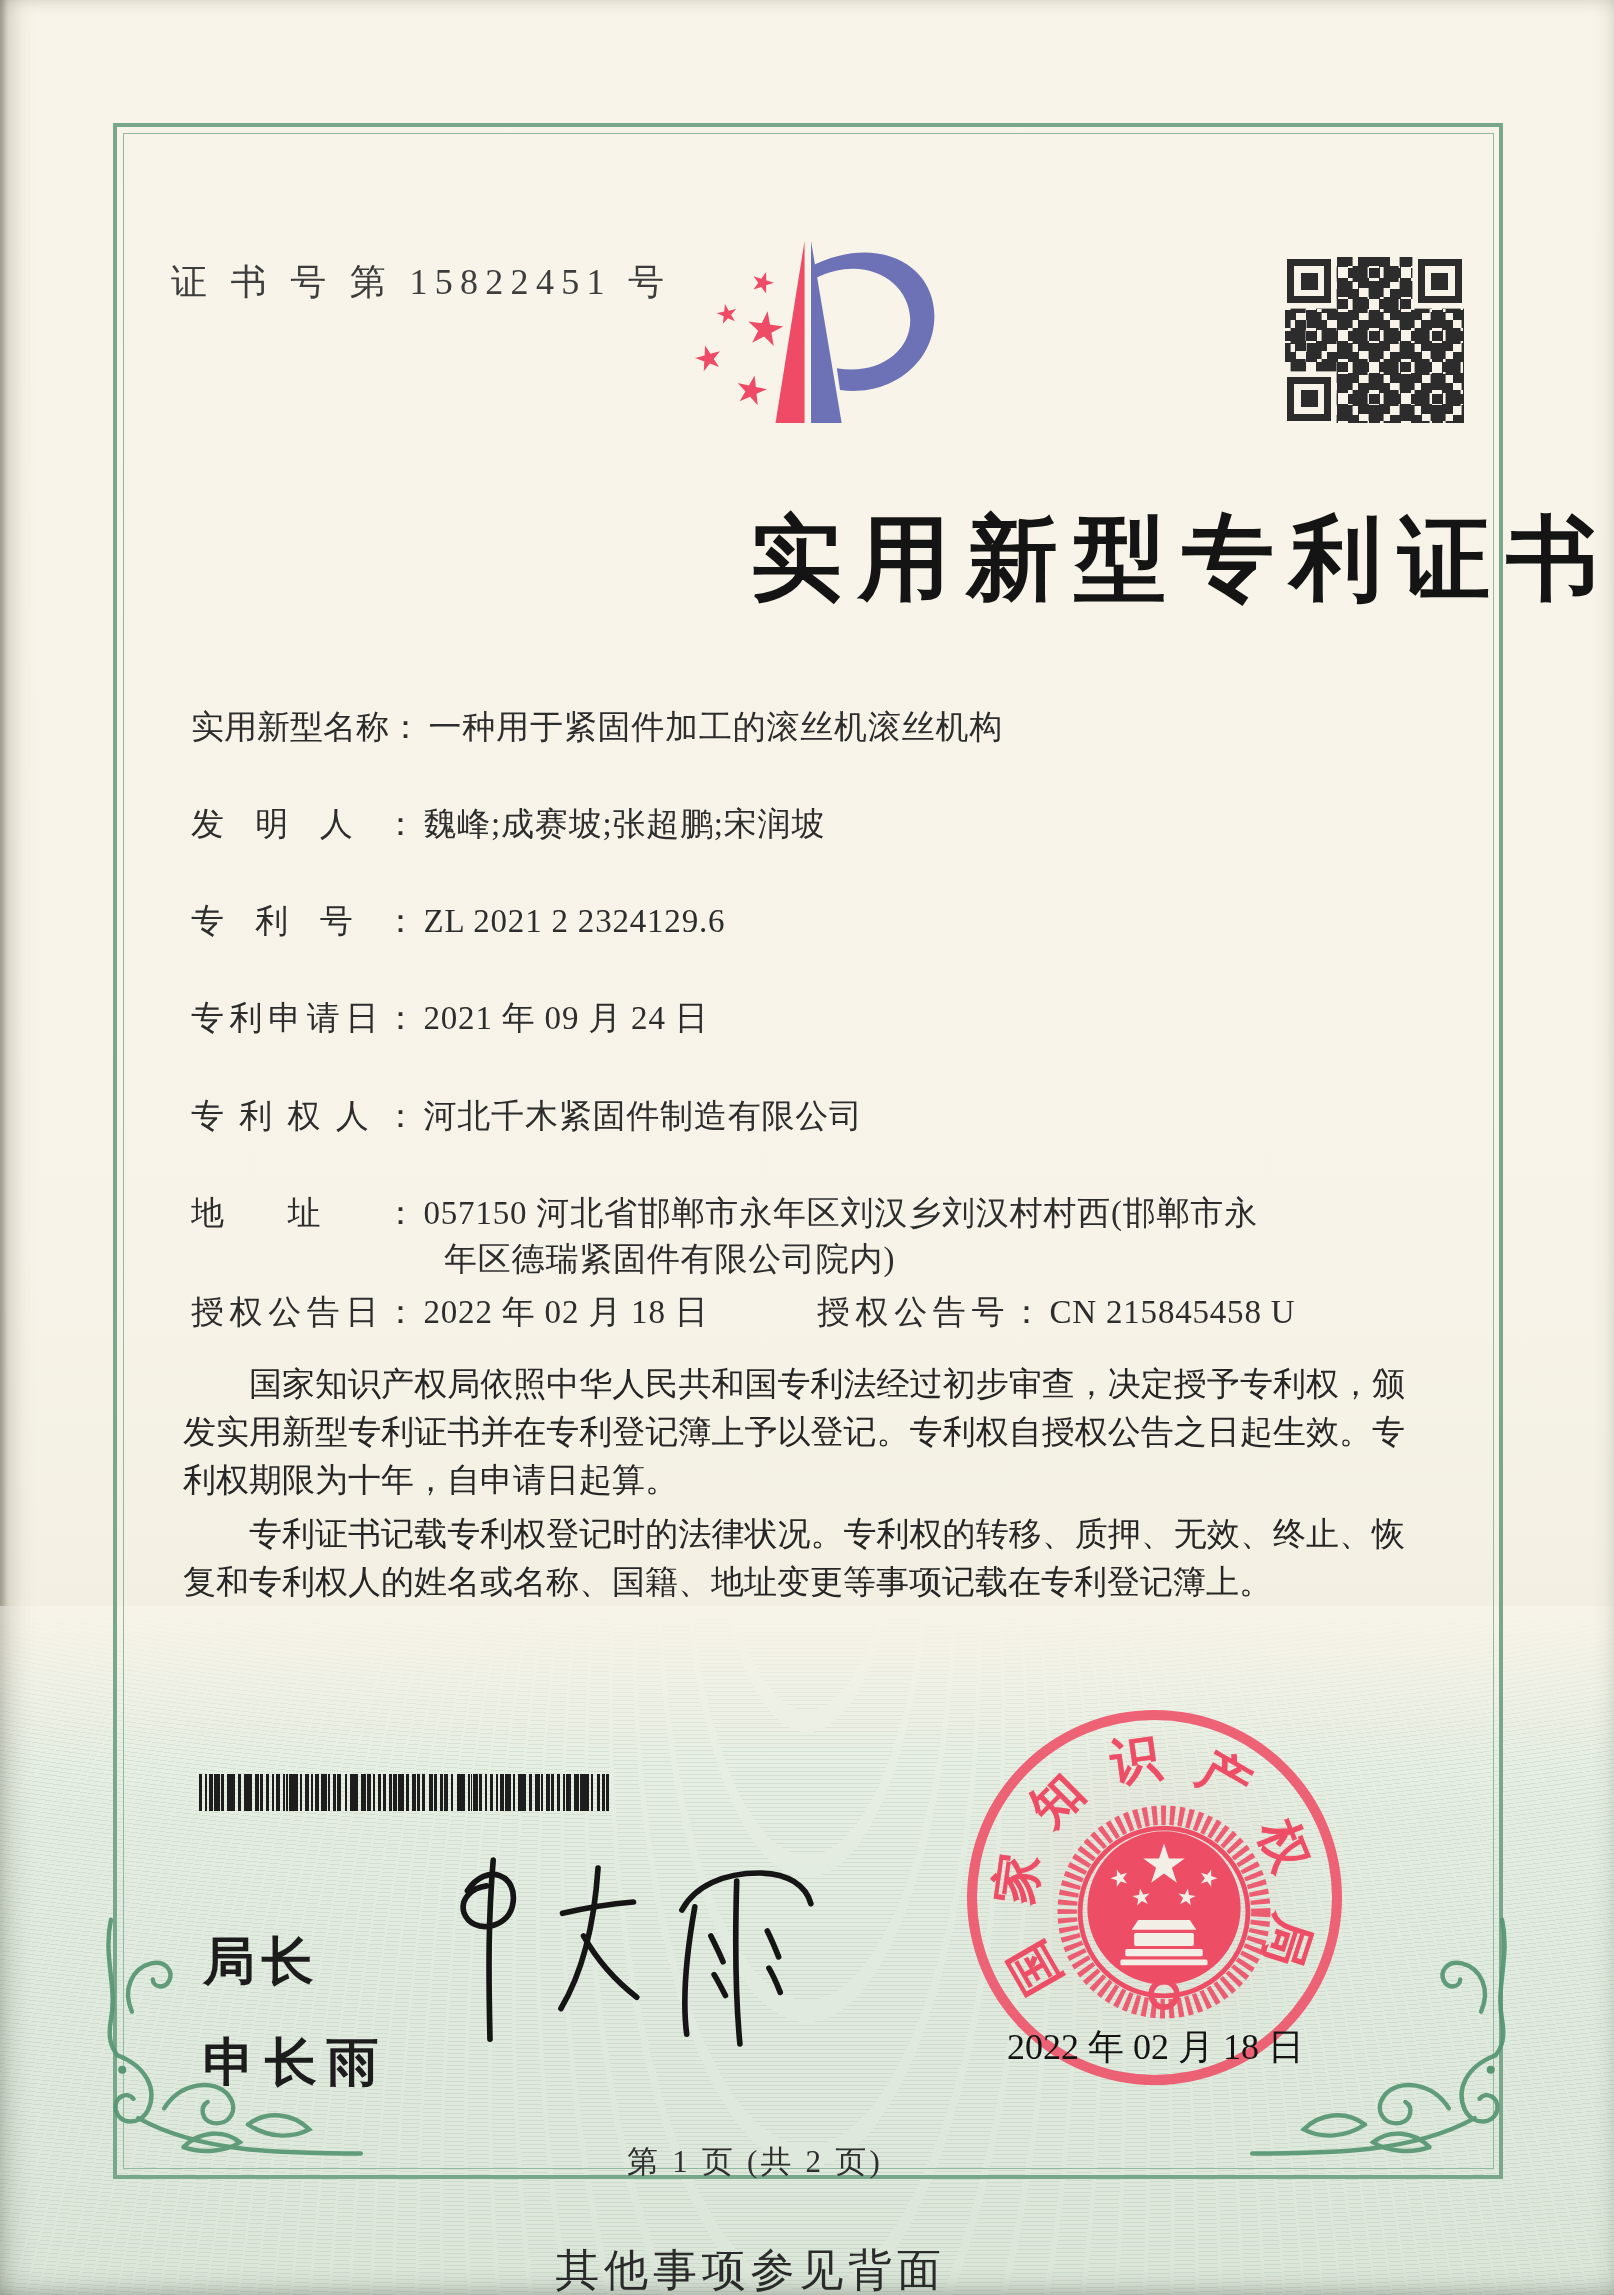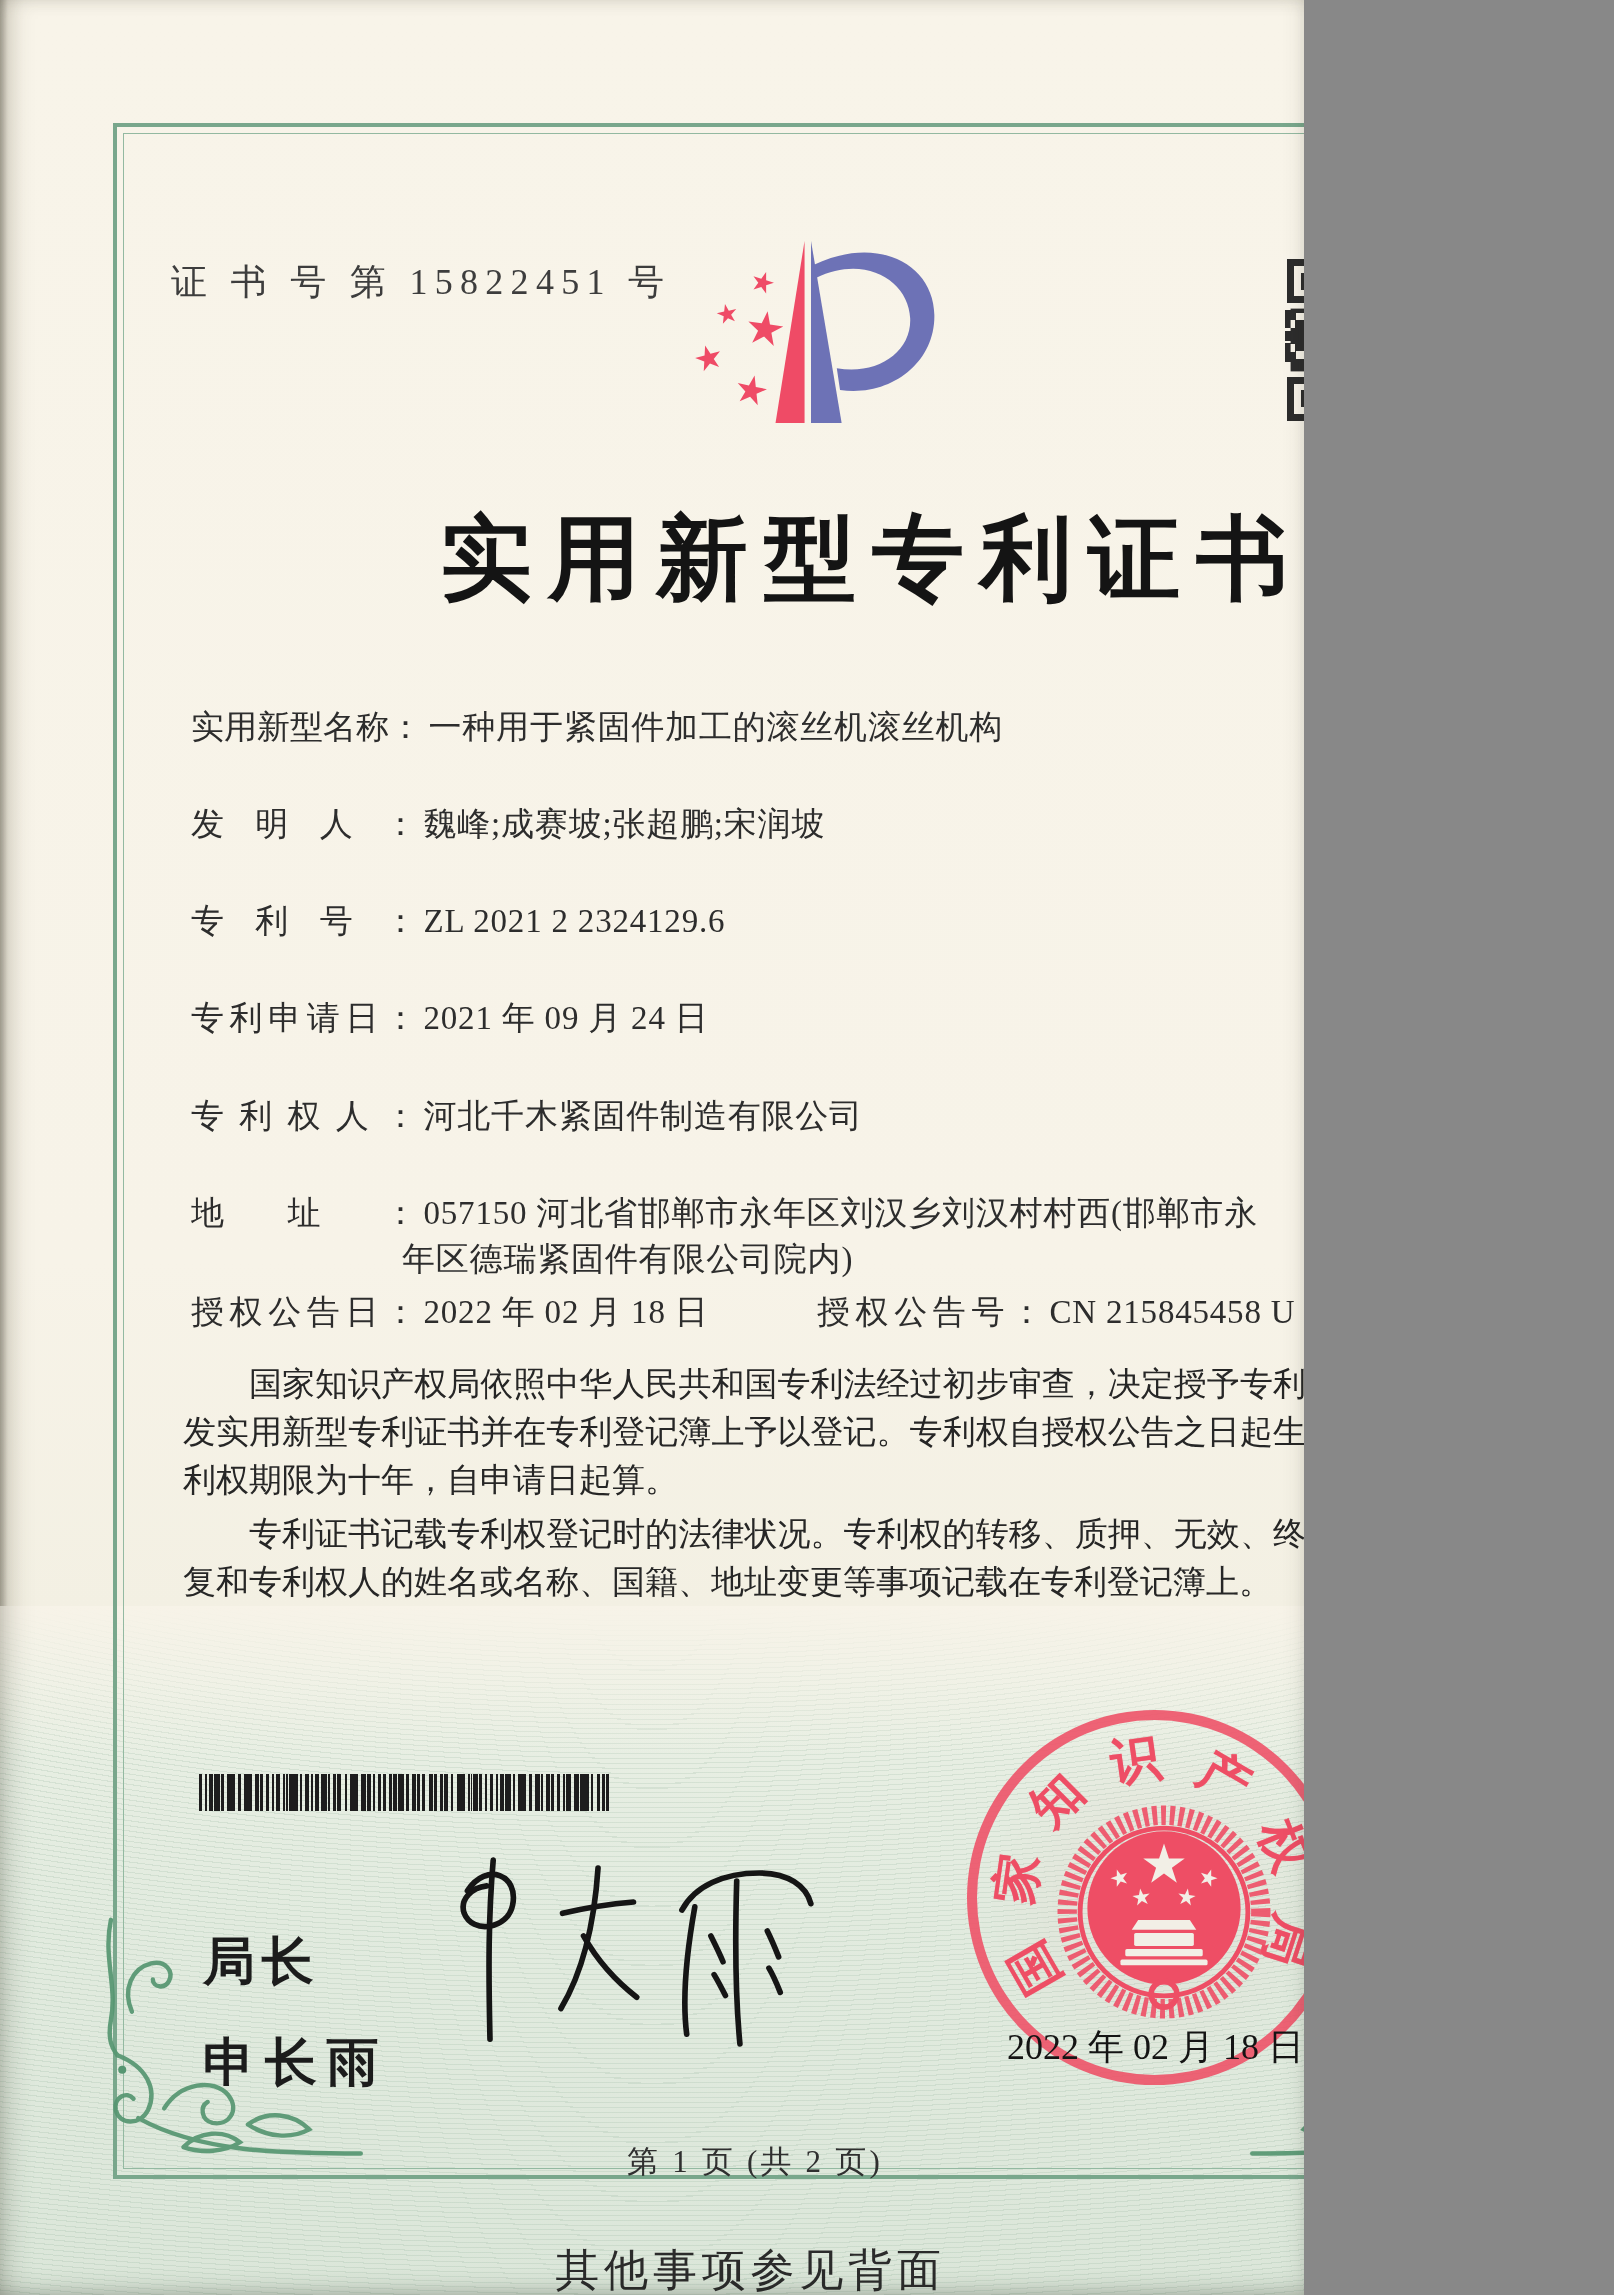--- a/index.html
+++ b/index.html
@@ -1,18 +1,18 @@
 <!DOCTYPE html>
 <html style="font-size:13px"><head>
 <meta charset="utf-8">
 <style>
   * { margin:0; padding:0; box-sizing:border-box; }
   html,body { background:#888; }
   .page {
-    position:relative; width:1304px; height:2295px; overflow:hidden;
+    position:relative; width:1614px; height:2295px; overflow:hidden;
     font-family:"Liberation Serif","DejaVu Serif",serif;
     background:
       linear-gradient(90deg, rgba(140,135,120,.55) 0px, rgba(232,226,210,.35) 8px, rgba(0,0,0,0) 24px),
       linear-gradient(180deg, #f8f4e9 0%, #f7f3e8 55%, #f3f0e3 70%, #f0efe2 100%);
   }
   .page::after {
     content:""; position:absolute; inset:0; z-index:40; pointer-events:none;
     box-shadow: inset 19.4px 0 31px -18px rgba(60,58,45,.38),
                 inset -13px 0 24px -16px rgba(60,58,45,.20),
                 inset 0 -18px 26px -18px rgba(50,60,48,.32),
@@ -54,21 +54,21 @@
   .qr .finder.bl { left:2.4px; bottom:2.4px; }
 
   .title { position:absolute; left:0; right:0; top:497px; z-index:3; text-align:right;
     font-size:92px; font-weight:700; letter-spacing:16px; color:#141414; }
 
   .row { position:absolute; left:191px; z-index:3; font-size:33px; color:#2d2d2d; white-space:nowrap; }
   .row .lab { display:inline-block; min-width:226px; text-align:justify; text-align-last:justify; }
   .row .val { margin-left:6.5px; letter-spacing:0.8px; }
   .row.r1 { top:705px; }  .row.r2 { top:802px; }  .row.r3 { top:899px; }
   .row.r4 { top:996px; } .row.r5 { top:1094px; } .row.r6 { top:1191px; }
-  .addr2 { position:absolute; left:402px; top:1237px; z-index:3; font-size:33px; color:#2d2d2d; letter-spacing:0.8px; }
+  .addr2 { position:absolute; left:444px; top:1237px; z-index:3; font-size:33px; color:#2d2d2d; letter-spacing:0.8px; }
   .row.r7 { top:1290px; } .row.r7b { left:817px; top:1290px; }
 
   .body-text { position:absolute; left:183px; top:1361px; width:1222px; z-index:3;
     font-size:33px; line-height:1.45; color:#262626; text-align:justify; }
   .body-text p { text-indent:2em; margin:0; }
   .body-text p + p { margin-top:6.5px; }
 
   .barcode { position:absolute; left:199px; top:1774px; width:410px; height:37px; z-index:3;
     background-image:
       repeating-linear-gradient(90deg,#1d1d1d 0 2.4px,rgba(0,0,0,0) 2.4px 5.6px),

